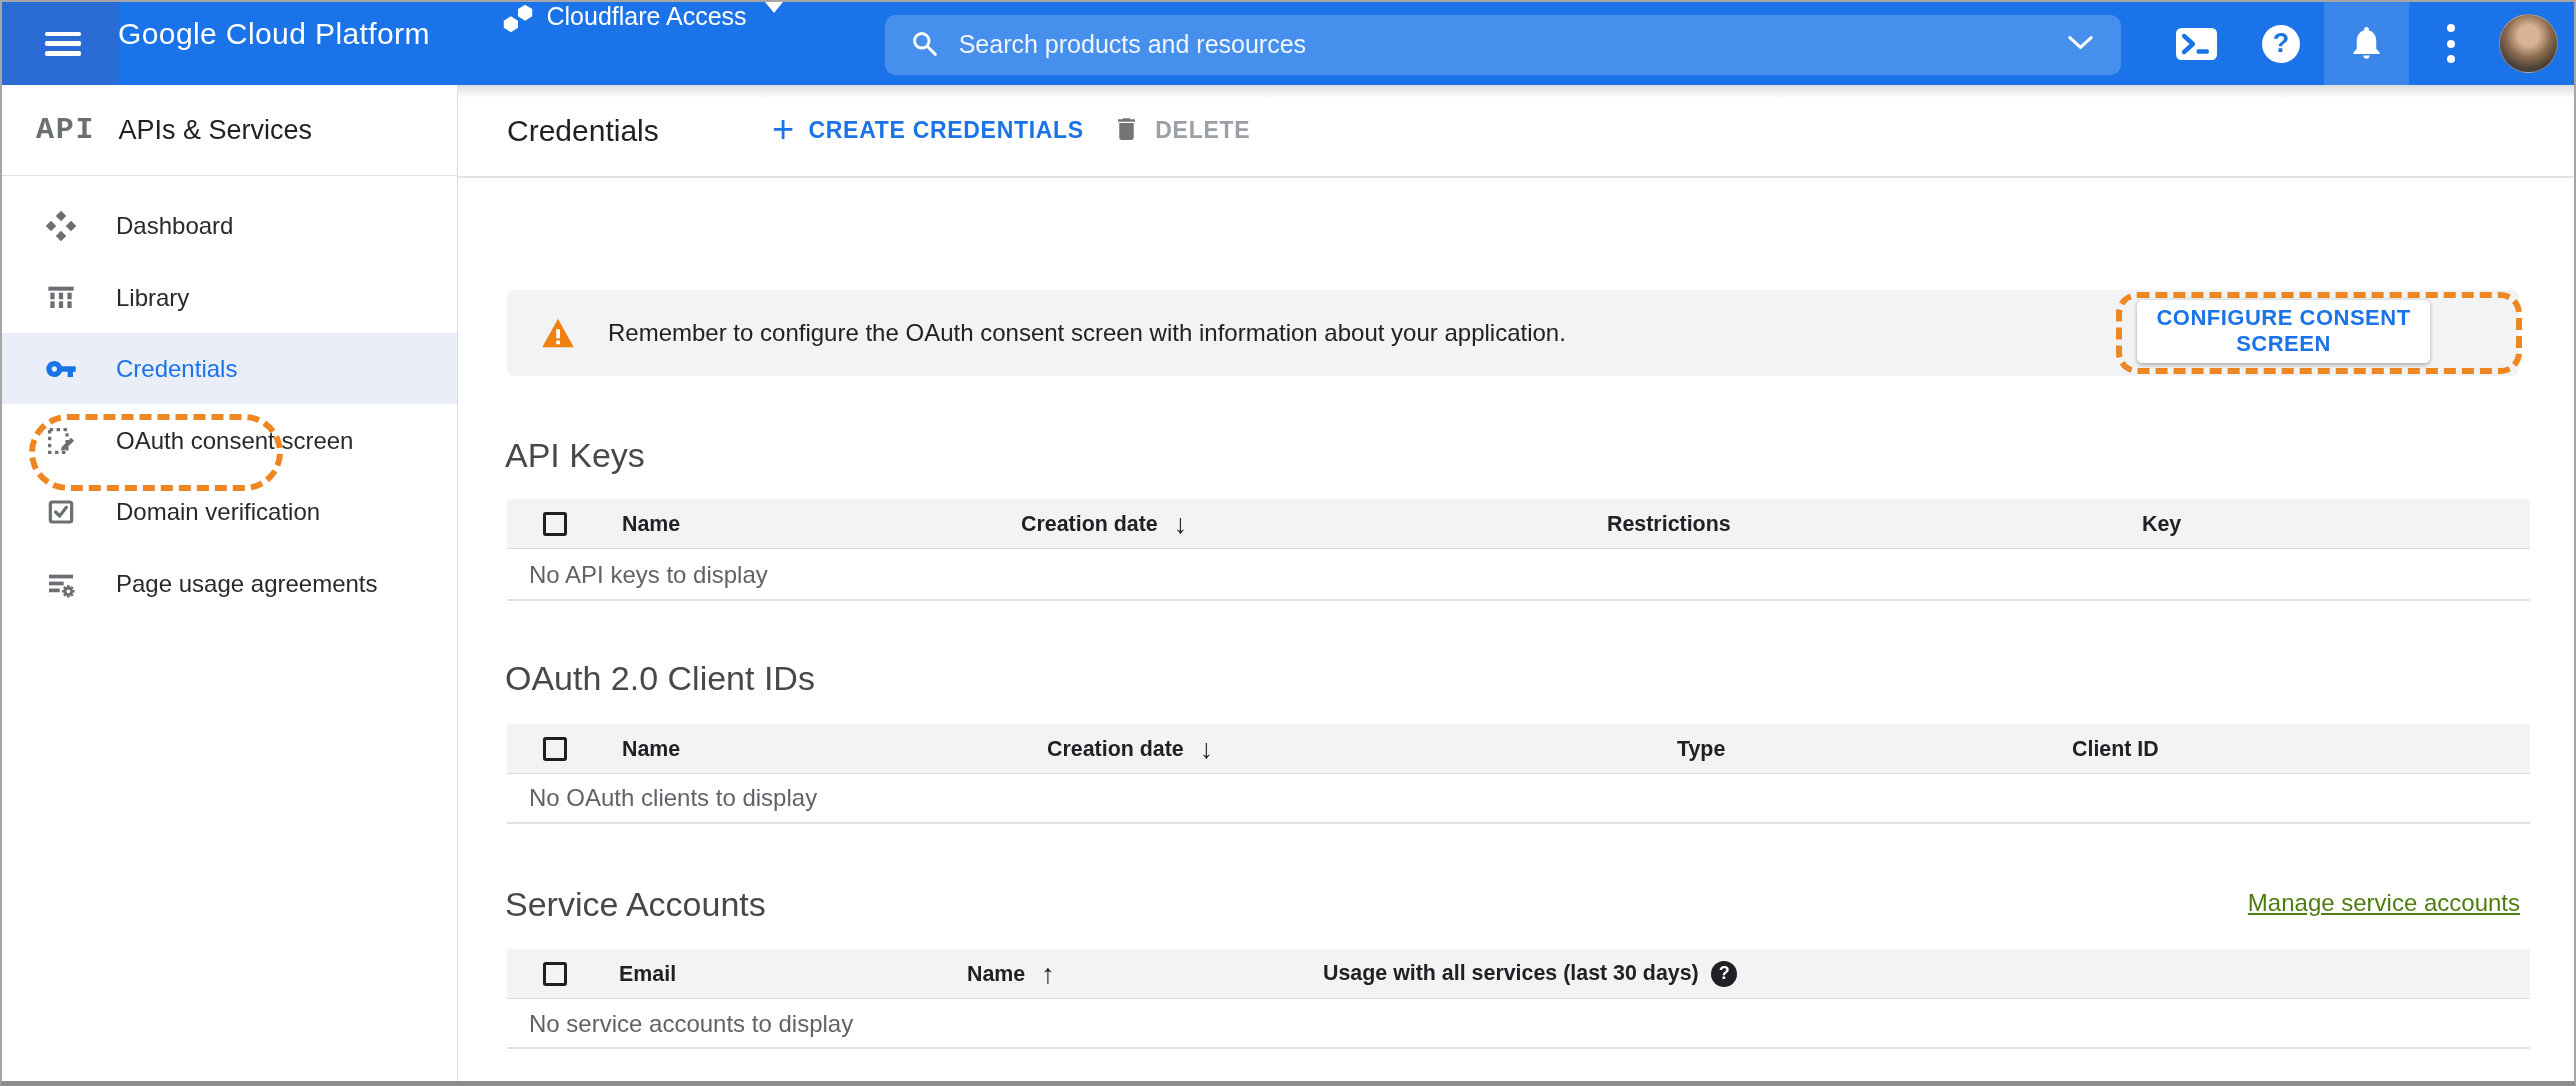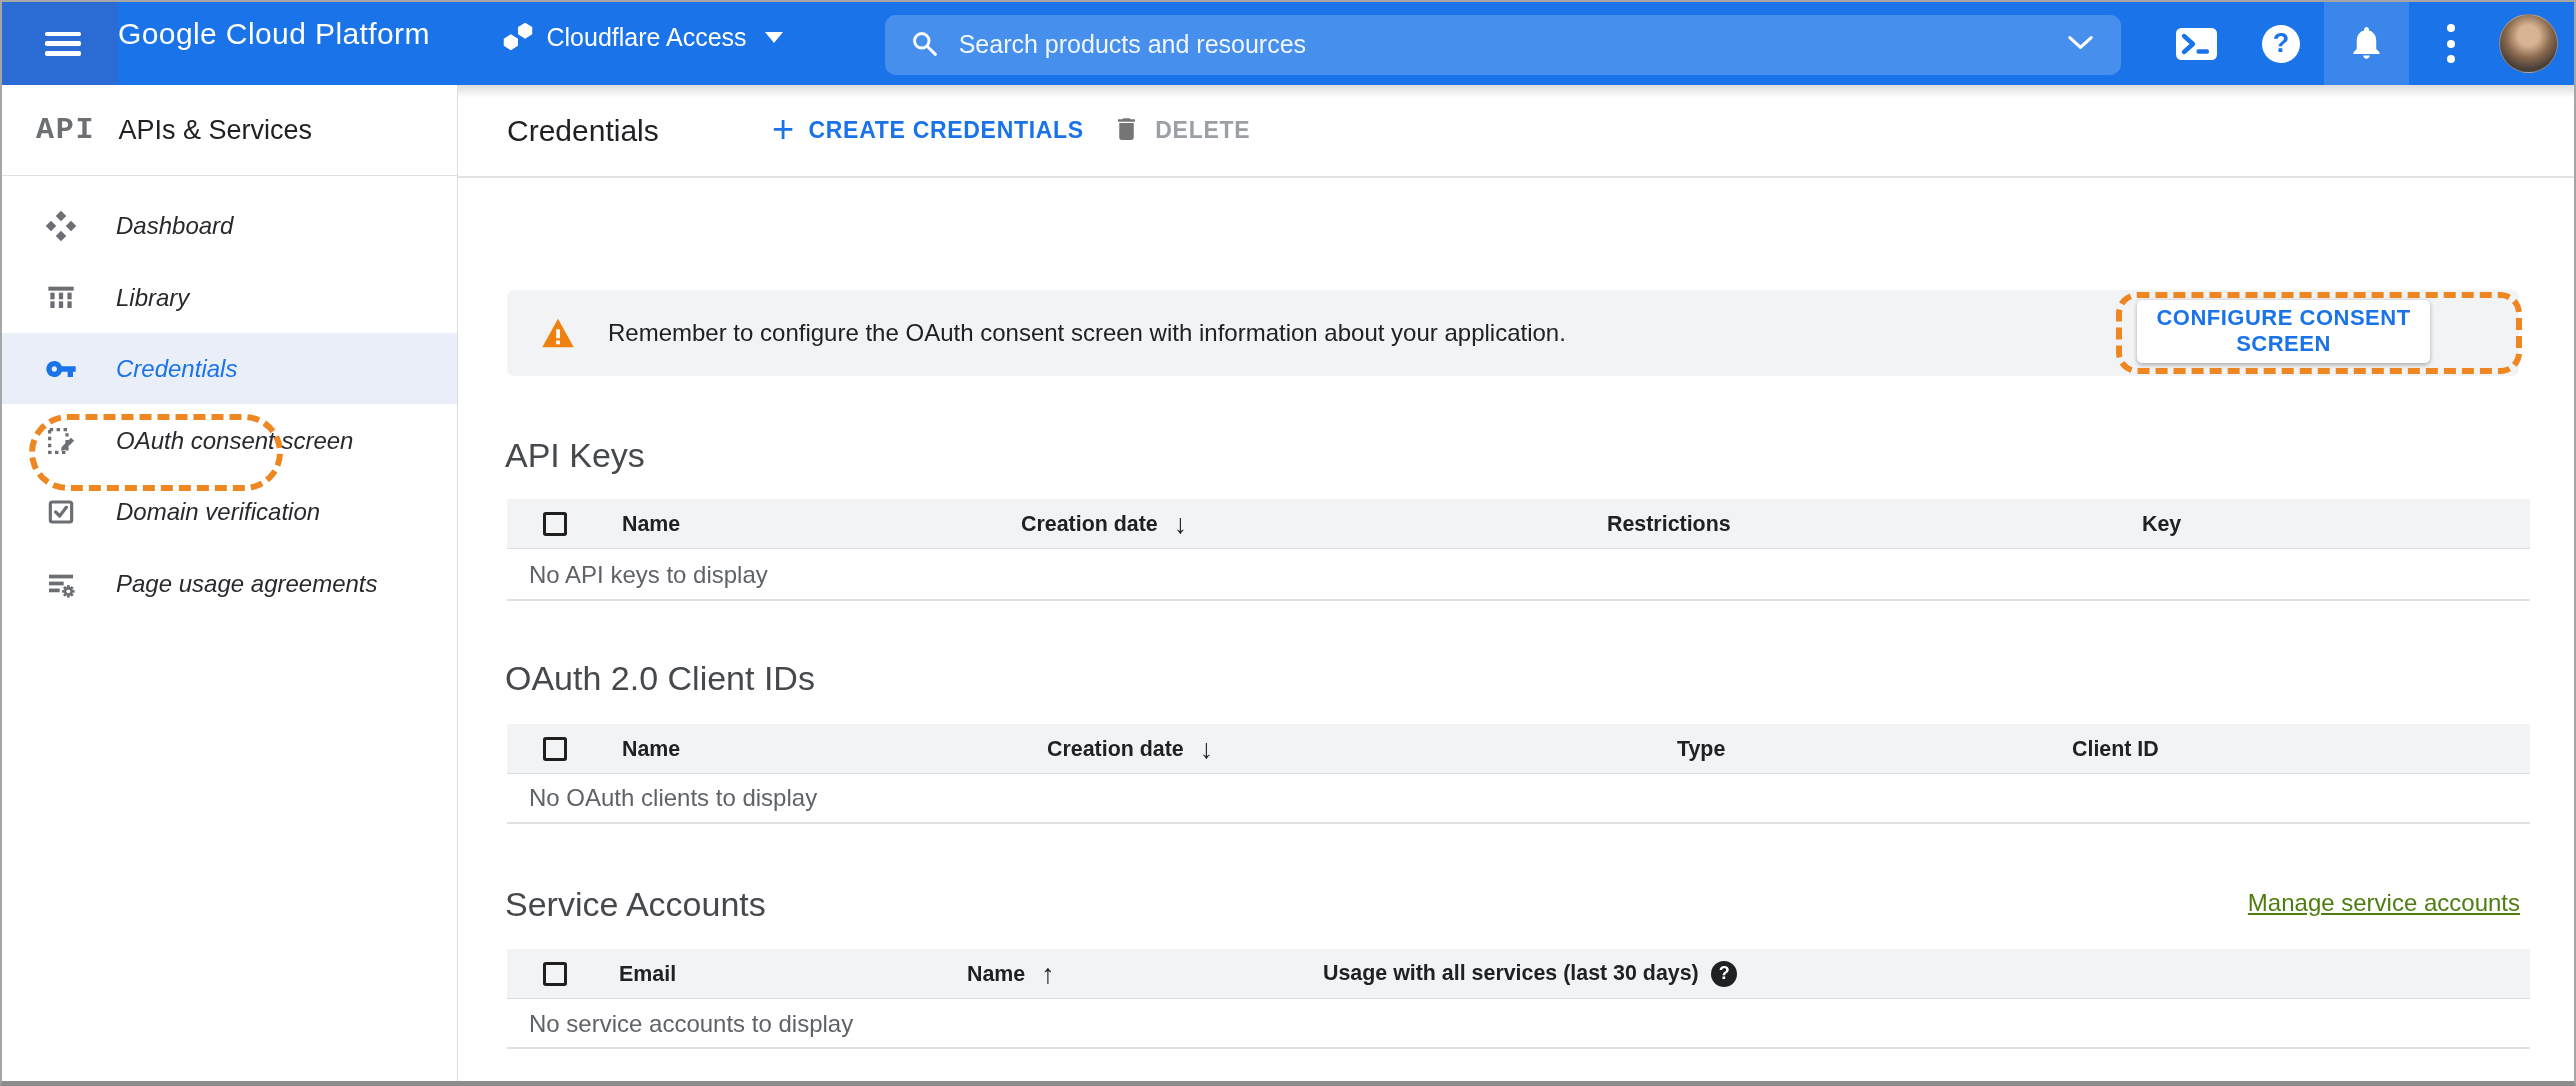--- a/index.html
+++ b/index.html
@@ -7,21 +7,21 @@
   #screen {
     position:relative; width:2576px; height:1086px; background:#ffffff;
     border:2.7px solid #a6a6a6; border-bottom:5.4px solid #8d8d8d; overflow:hidden;
   }
   
   .topbar { position:absolute; left:0; top:0; width:100%; height:83px; background:#1a73e8; }
   .topbar-menuzone { position:absolute; left:0; top:0; width:116px; height:83px; background:#2b6cd4; }
   .hamburger { position:absolute; left:43px; top:29.5px; width:36px; height:25px; cursor:pointer; }
   .hamburger span { display:block; width:36px; height:4.5px; background:#ffffff; border-radius:1.8px; margin-bottom:5.4px; }
   .brand { position:absolute; left:116px; top:0; height:63px; display:flex; align-items:center; color:#ffffff; font-size:30px; letter-spacing:0.4px; }
-  .project-switcher { position:absolute; left:500px; top:0; height:70px; display:flex; align-items:center; gap:12.5px; color:#ffffff; cursor:pointer; }
+  .project-switcher { position:absolute; left:500px; top:0; height:70px; display:flex; gap:12.5px; color:#ffffff; cursor:pointer; }
   .project-name { font-size:25px; }
   .caret-down { width:0; height:0; border-left:9.8px solid transparent; border-right:9.8px solid transparent; border-top:11.6px solid #ffffff; margin-left:5.4px; }
   .searchbar { position:absolute; left:883px; top:12.5px; width:1236px; height:60px; background:rgba(255,255,255,0.20); border-radius:10.7px; display:flex; align-items:center; }
   .search-glyph { margin-left:25px; flex:0 0 auto; }
   .searchbar input { flex:1 1 auto; background:transparent; border:none; outline:none; color:#ffffff; font-size:25px; margin-left:19.7px; font-family:"Liberation Sans", sans-serif; }
   .searchbar input::placeholder { color:rgba(255,255,255,0.92); }
   .search-chevron { margin-right:27px; flex:0 0 auto; cursor:pointer; }
   .topbar-actions { position:absolute; right:0; top:0; height:83px; display:flex; align-items:center; }
   .tb-btn { width:85px; height:83px; display:flex; align-items:center; justify-content:center; cursor:pointer; }
   .bell-zone { background:rgba(255,255,255,0.14); }
@@ -32,21 +32,21 @@
   .dots-icon i { width:8px; height:8px; background:#ffffff; border-radius:50%; }
   .avatar { width:59px; height:59px; border-radius:50%; margin:0 16px 0 5.4px;
     background:radial-gradient(circle at 50% 36%, #d8b494 22%, #8a6a4f 48%, #4a4038 72%, #35333e 100%); border:1.8px solid rgba(255,255,255,0.35); cursor:pointer; }
   
   .sidebar { position:absolute; left:0; top:83px; width:456px; bottom:0; background:#ffffff; border-right:1.8px solid #dadce0; }
   .sidebar-head { position:absolute; left:0; top:0; width:100%; height:91px; border-bottom:1.8px solid #e0e0e0; display:flex; align-items:center; }
   .api-logo { font-family:"Liberation Mono", monospace; font-weight:700; font-size:30px; color:#6d7073; letter-spacing:1.8px; margin-left:34px; }
   .sidebar-title { font-size:27px; color:#202124; margin-left:23px; }
   .nav-item { position:absolute; left:0; width:100%; height:71px; display:flex; align-items:center; cursor:pointer; }
   .nav-item .nicon { position:absolute; left:43px; width:32px; height:32px; display:flex; align-items:center; justify-content:center; }
-  .nav-item .nlabel { position:absolute; left:114px; font-size:24px; color:#27292c;font-style:italic; }
+  .nav-item .nlabel { position:absolute; left:114px; font-size:24px; color:#27292c; }
   .nav-item.active { background:#e9eef8; }
   .nav-item.active .nlabel { color:#1a73e8; }
   .dash-annot { position:absolute; border:6.3px dashed #ee8622; pointer-events:none; }
   .annot-credentials { left:27px; top:329px; width:254px; height:77px; border-radius:39px; }
   
   .main-shadow { position:absolute; left:456px; top:83px; right:0; height:12.5px; background:linear-gradient(to bottom, rgba(60,64,67,0.18), rgba(60,64,67,0)); pointer-events:none; }
   .toolbar-divider { position:absolute; left:456px; top:174px; right:0; height:1.8px; background:#e3e3e3; }
   .page-title { position:absolute; left:505px; top:83px; height:91px; display:flex; align-items:center; font-size:30px; color:#202124; }
   .toolbar-action { position:absolute; top:83px; height:91px; display:flex; align-items:center; gap:14.3px; cursor:pointer; }
   .create-btn { left:770px; color:#1a73e8; }

